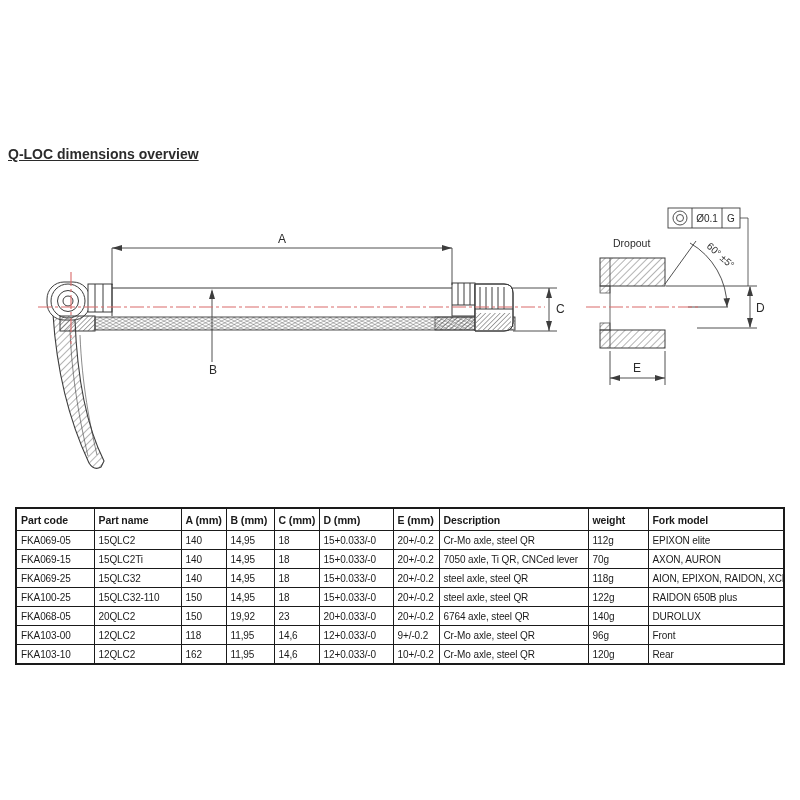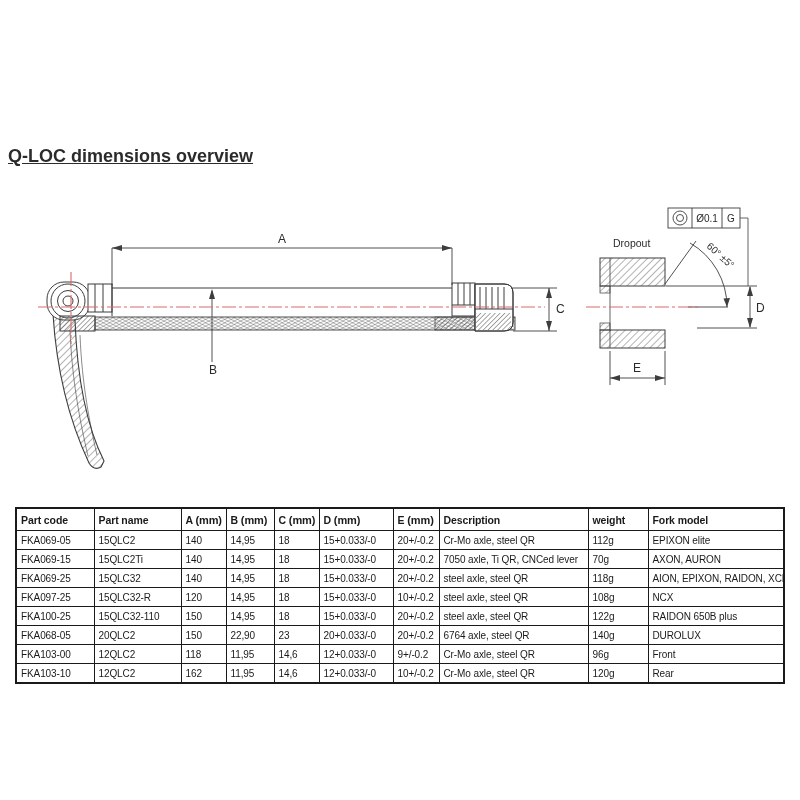--- a/index.html
+++ b/index.html
@@ -1,18 +1,18 @@
 <!DOCTYPE html>
 <html><head>
 <meta charset="utf-8">
 <style>
   html,body{margin:0;padding:0;}
   body{width:800px;height:800px;background:#ffffff;position:relative;
        font-family:"Liberation Sans",sans-serif;color:#1a1a1a;overflow:hidden;}
-  .page-title{position:absolute;left:8px;top:146px;font-size:18px;font-weight:bold;
+  .page-title{position:absolute;left:8px;top:146px;font-size:14px;font-weight:bold;
        color:#2b2b2b;text-decoration:underline;letter-spacing:0px;}
   .drawing{position:absolute;left:0;top:185px;width:800px;height:310px;}
   .spec-table-wrap{position:absolute;left:15px;top:495px;margin-top:12px;}
   table.spec{border-collapse:collapse;table-layout:fixed;width:768px;
        font-family:"Liberation Sans",sans-serif;font-size:10px;color:#1a1a1a;
        border:2px solid #1a1a1a;}
   table.spec th,table.spec td{border:1px solid #1a1a1a;padding:0 2px 0 4px;height:18px;
        overflow:hidden;white-space:nowrap;text-align:left;font-weight:normal;
        letter-spacing:-0.1px;}
   table.spec th{font-weight:bold;font-size:10.5px;height:21px;}
@@ -238,48 +238,36 @@
           <td>140</td>
           <td>14,95</td>
           <td>18</td>
           <td>15+0.033/-0</td>
           <td>20+/-0.2</td>
           <td>steel axle, steel QR</td>
           <td>118g</td>
           <td>AION, EPIXON, RAIDON, XCR</td>
     </tr>
     <tr>
-      <td>FKA097-25</td>
-          <td>15QLC32-R</td>
-          <td>120</td>
-          <td>14,95</td>
-          <td>18</td>
-          <td>15+0.033/-0</td>
-          <td>10+/-0.2</td>
-          <td>steel axle, steel QR</td>
-          <td>108g</td>
-          <td>NCX</td>
-    </tr>
-    <tr>
       <td>FKA100-25</td>
           <td>15QLC32-110</td>
           <td>150</td>
           <td>14,95</td>
           <td>18</td>
           <td>15+0.033/-0</td>
           <td>20+/-0.2</td>
           <td>steel axle, steel QR</td>
           <td>122g</td>
           <td>RAIDON 650B plus</td>
     </tr>
     <tr>
       <td>FKA068-05</td>
           <td>20QLC2</td>
           <td>150</td>
-          <td>22,90</td>
+          <td>19,92</td>
           <td>23</td>
           <td>20+0.033/-0</td>
           <td>20+/-0.2</td>
           <td>6764 axle, steel QR</td>
           <td>140g</td>
           <td>DUROLUX</td>
     </tr>
     <tr>
       <td>FKA103-00</td>
           <td>12QLC2</td>

